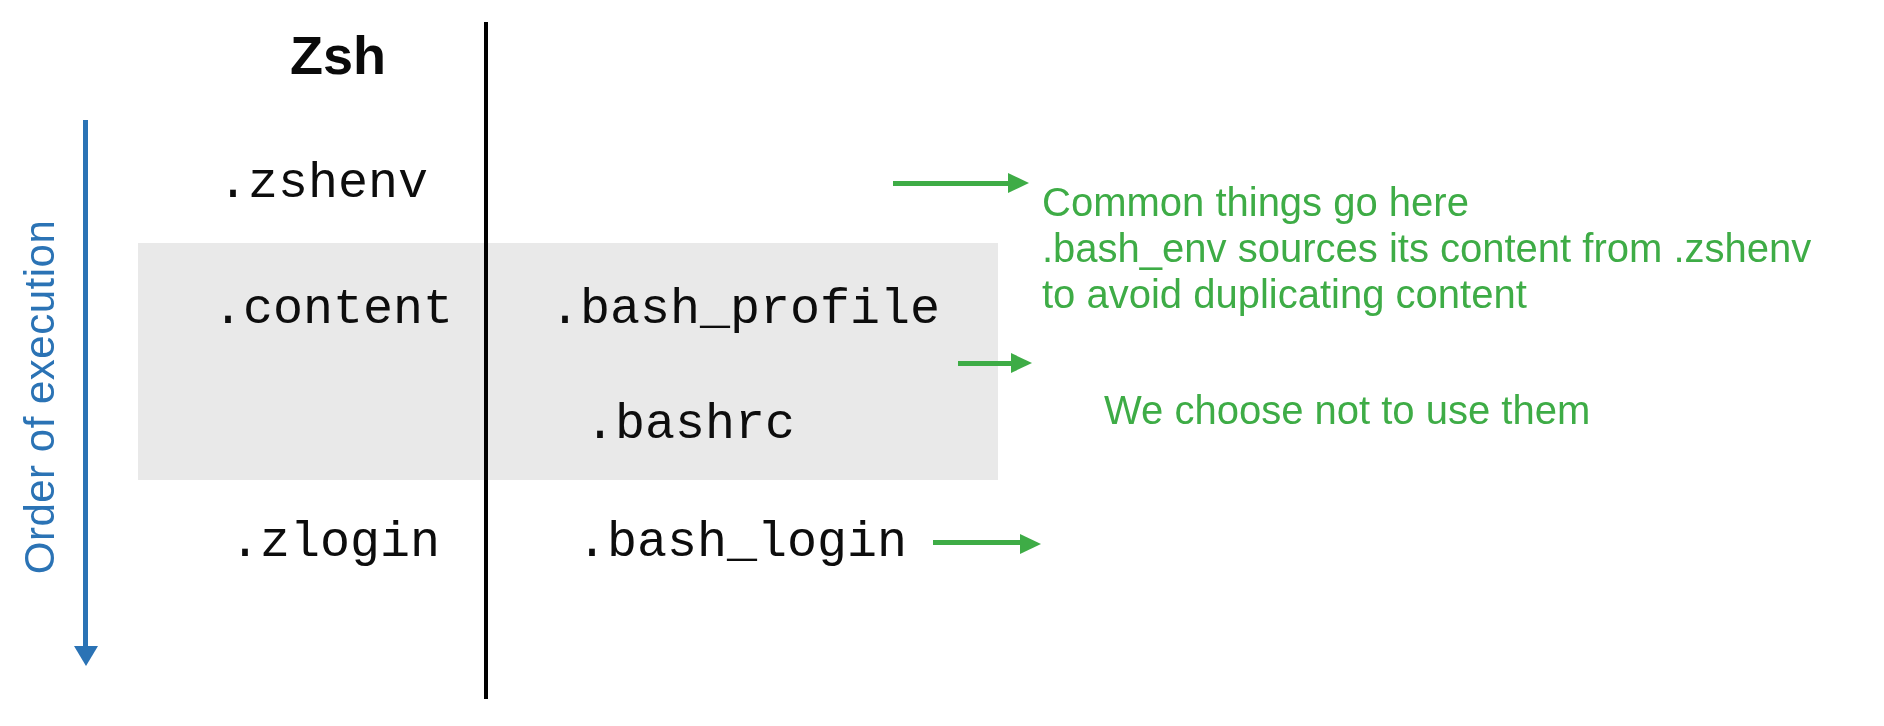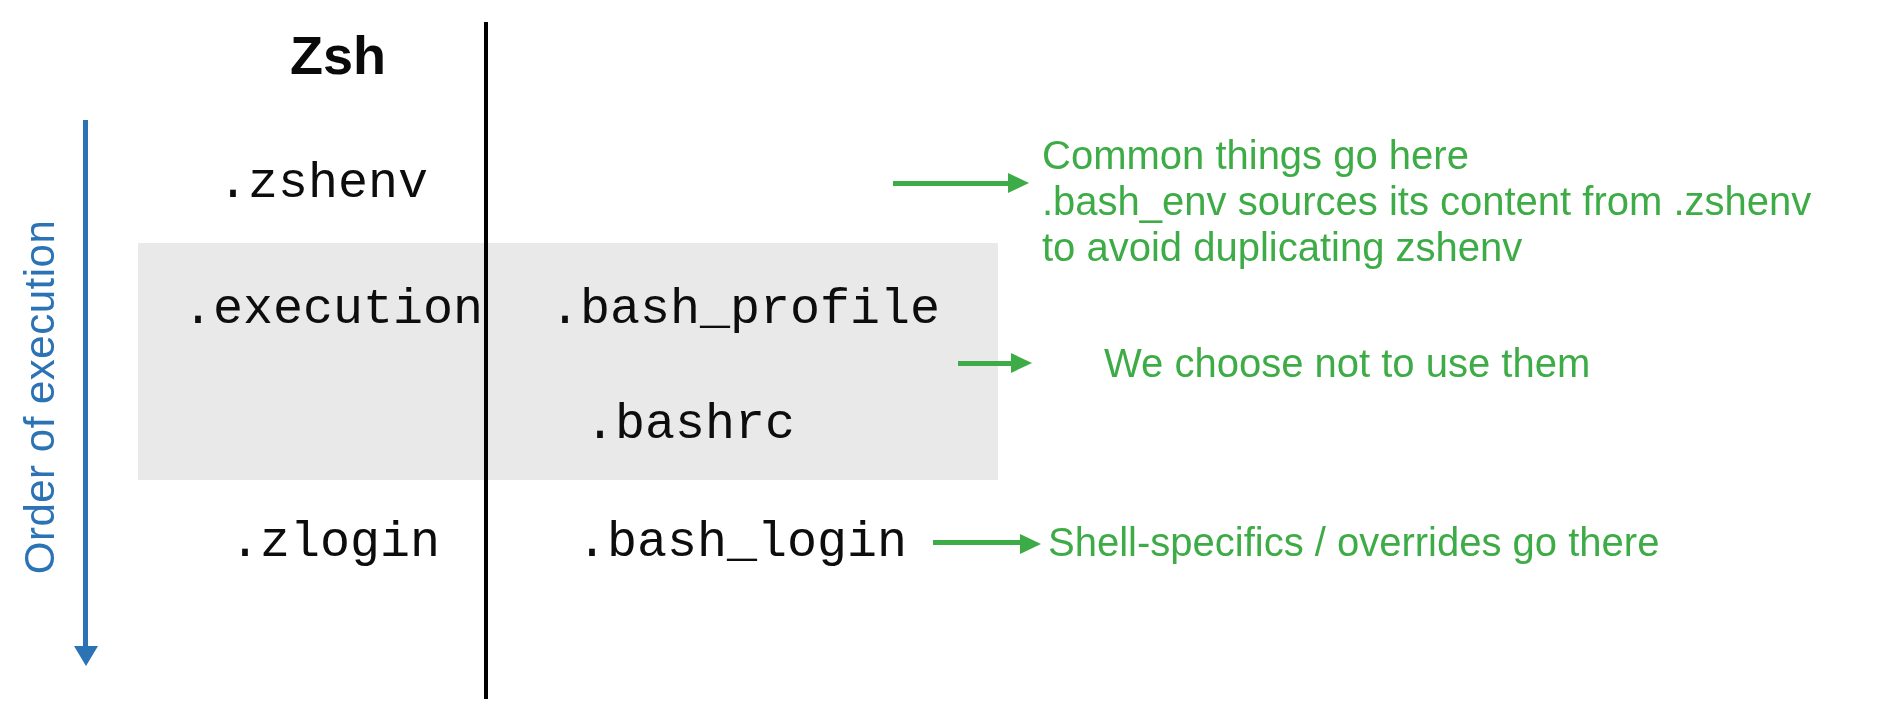--- a/index.html
+++ b/index.html
@@ -116,20 +116,21 @@
   .a3-shaft { left: 933px; top: 540px; width: 88px; }
   .a3-head  { left: 1020px; top: 534px; }
 
   
   .note {
     position: absolute;
     color: var(--green);
     font-size: 40px;
     line-height: 46px;
     white-space: nowrap;
+    margin-top: 47px;
   }
   .note-1 { left: 1042px; top: 132px; }
   .note-2 { left: 1104px; top: 363px; transform: translateY(-50%); }
   .note-3 { left: 1048px; top: 542px; transform: translateY(-50%); }
 </style>
 </head>
 <body>
 
 <div class="canvas" style="--blue: #2b73b5; --green: #3eac46; --graybox: #e9e9e9;">
 
@@ -137,35 +138,34 @@
   <div class="blue-shaft"></div>
   <div class="blue-head"></div>
 
   <div class="gray-box"></div>
 
   <div class="vline"></div>
 
   <div class="hdr hdr-zsh">Zsh</div>
 
   <div class="cell centered c-zshenv">.zshenv</div>
-  <div class="cell centered c-zprofile">.execution</div>
+  <div class="cell centered c-zprofile">.content</div>
   <div class="cell centered c-zlogin">.zlogin</div>
 
   <div class="cell leftal c-bashprofile">.bash_profile</div>
   <div class="cell leftal c-bashrc">.bashrc</div>
   <div class="cell leftal c-bashlogin">.bash_login</div>
 
   <div class="g-shaft a1-shaft"></div>
   <div class="g-head  a1-head"></div>
   <div class="g-shaft a2-shaft"></div>
   <div class="g-head  a2-head"></div>
   <div class="g-shaft a3-shaft"></div>
   <div class="g-head  a3-head"></div>
 
   <div class="note note-1">
     <div>Common things go here</div>
     <div>.bash_env sources its content from .zshenv</div>
-    <div>to avoid duplicating zshenv</div>
+    <div>to avoid duplicating content</div>
   </div>
   <div class="note note-2">We choose not to use them</div>
-  <div class="note note-3">Shell-specifics / overrides go there</div>
 
 </div>
 
 </body></html>

